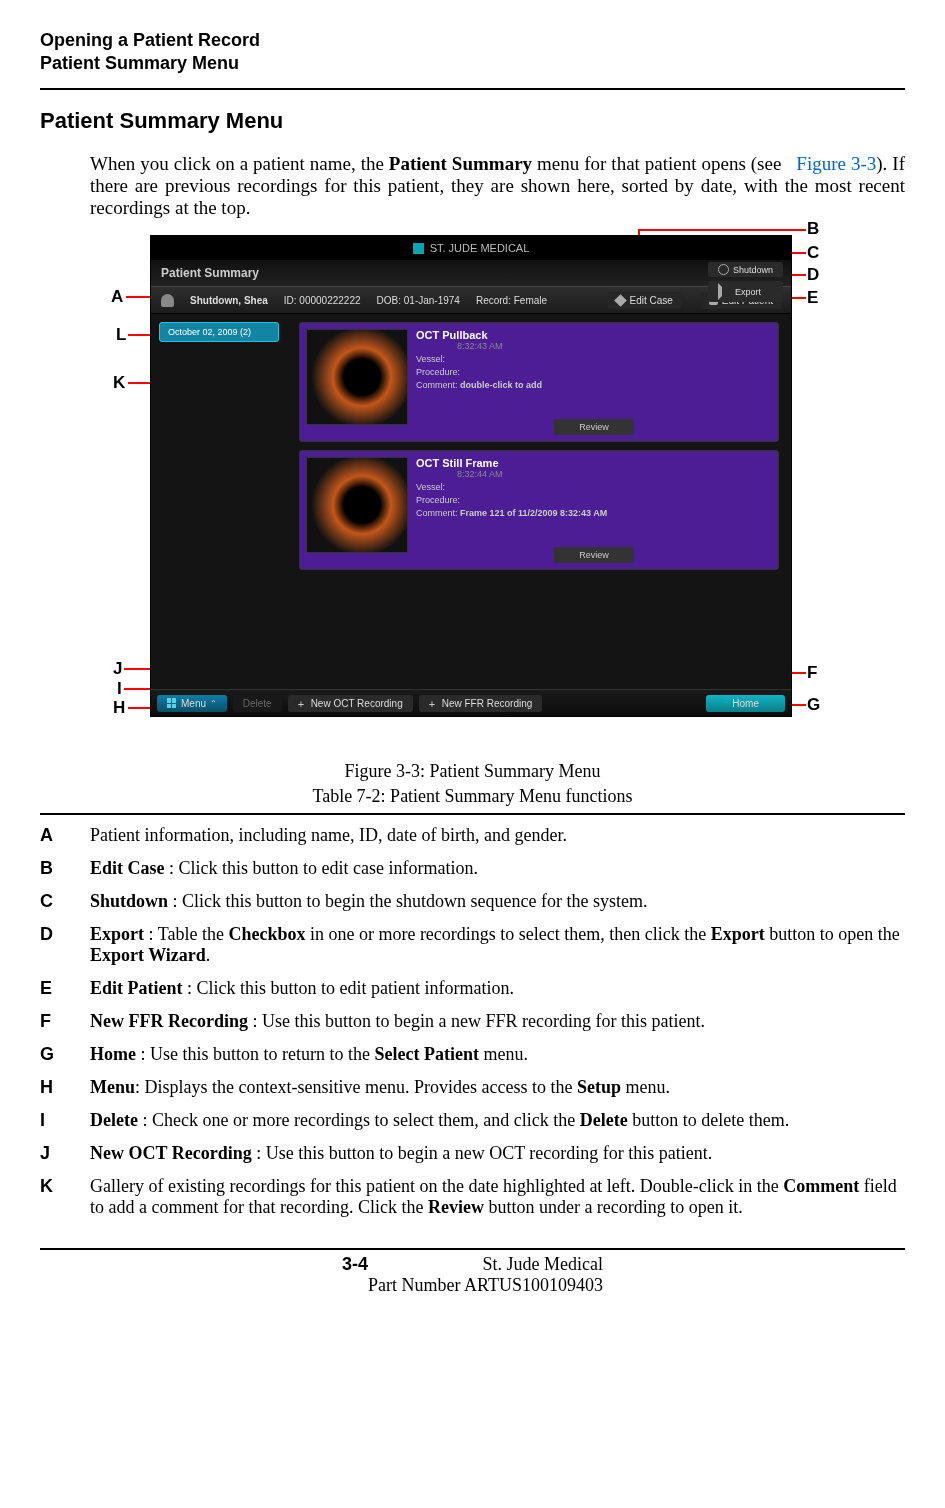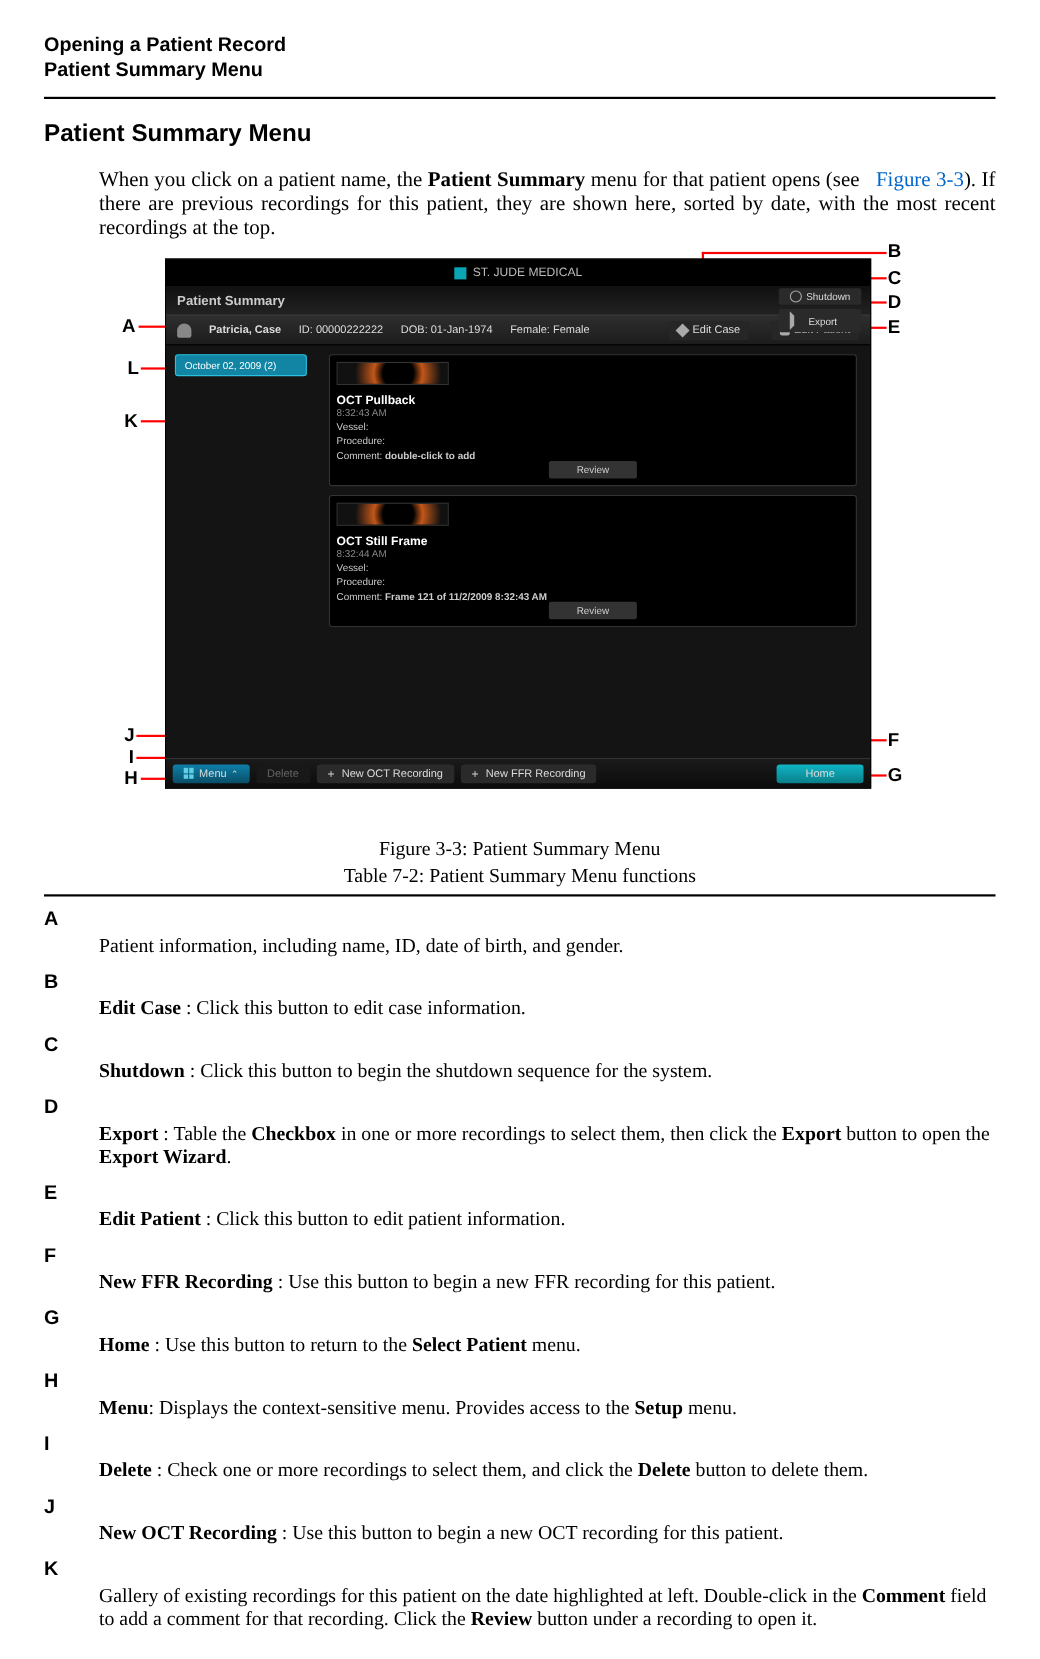--- a/index.html
+++ b/index.html
@@ -142,36 +142,35 @@
     color: #fff;
     font-family: Arial, sans-serif;
     font-size: 9px;
     padding: 4px 8px;
     border-radius: 3px;
     border: 1px solid #2cc0de;
   }
   .ss-recs { flex: 1; padding: 8px 12px; display: flex; flex-direction: column; gap: 8px; }
   .rec-card {
     display: flex;
-    background: #000000;
+    background: #4c1d95;
     border: 1px solid #333;
     border-radius: 3px;
     padding: 6px;
     gap: 8px;
     height: 106px;
-    flex-direction: column;
   }
   .rec-thumb {
     width: 100px; height: 94px;
     background: radial-gradient(circle at 55% 50%, #000 25%, #c2571a 40%, #111 70%);
     border: 1px solid #333;
   }
   .rec-info { flex: 1; color: #ccc; font-family: Arial, sans-serif; font-size: 9px; display: flex; flex-direction: column; }
   .rec-info .rt { font-weight: bold; font-size: 11px; color: #fff; }
-  .rec-info .rsub { color: #888; font-size: 9px; }
+  .rec-info .rsub { color: #888; font-size: 9px; margin-left: 41px; }
   .rec-info .rline { margin-top: 3px; }
   .rec-info .review { margin-top: auto; text-align: center; background: #333; padding: 3px 0; border-radius: 2px; width: 80px; align-self: center; }
 
   .ss-bottombar {
     position: absolute;
     left: 0; right: 0; bottom: 0;
     height: 26px;
     background: linear-gradient(#1a1a1a,#0c0c0c);
     border-top: 1px solid #333;
     display: flex;
@@ -213,21 +212,21 @@
   .fig-caption, .table-caption {
     text-align: center;
     font-size: 18px;
     margin-top: 4px;
   }
 
   .table-wrap { margin: 4px 0 0 0; }
   hr.tbl-line { border: none; border-top: 2px solid #000; margin: 6px 0 10px 0; }
   .trow { display: flex; margin: 0 0 12px 0; }
   .trow .lbl { width: 50px; font-family: Arial, sans-serif; font-weight: bold; font-size: 18px; }
-  .trow .desc { flex: 1; font-size: 18px; margin-top: 24px; }
+  .trow .desc { flex: 1; font-size: 18px; }
 
   hr.hr-bottom { border: none; border-top: 2px solid #000; margin: 30px 0 4px 0; }
   .footer { display: flex; justify-content: center; font-size: 18px; }
   .footer .pg { font-family: Arial, sans-serif; font-weight: bold; }
 </style>
 </head>
 <body>
 
 <div class="header-top">Opening a Patient Record</div>
 <div class="header-sub">Patient Summary Menu</div>
@@ -294,24 +293,24 @@
       <div class="ss-rb">
         <span class="arrow-icon"></span>
         <span>Export</span>
       </div>
     </div>
     <div class="ss-titlerow">
       <span>Patient Summary</span>
     </div>
     <div class="ss-infobar">
       <span class="person-icon"></span>
-      <b>Patricia, Case</b>
+      <b>Shutdown, Shea</b>
       <span><span>ID:</span> <span>00000222222</span></span>
       <span><span>DOB:</span> <span>01-Jan-1974</span></span>
-      <span><span>Female:</span> <span>Female</span></span>
+      <span><span>Record:</span> <span>Female</span></span>
       <span class="mini-btn">
         <span class="pencil-icon"></span>
         <span>Edit Case</span>
       </span>
       <span class="mini-btn" style="margin-left:4px;">
         <span class="person-sm-icon"></span>
         <span>Edit Patient</span>
       </span>
     </div>
     <div class="ss-mainrow">

